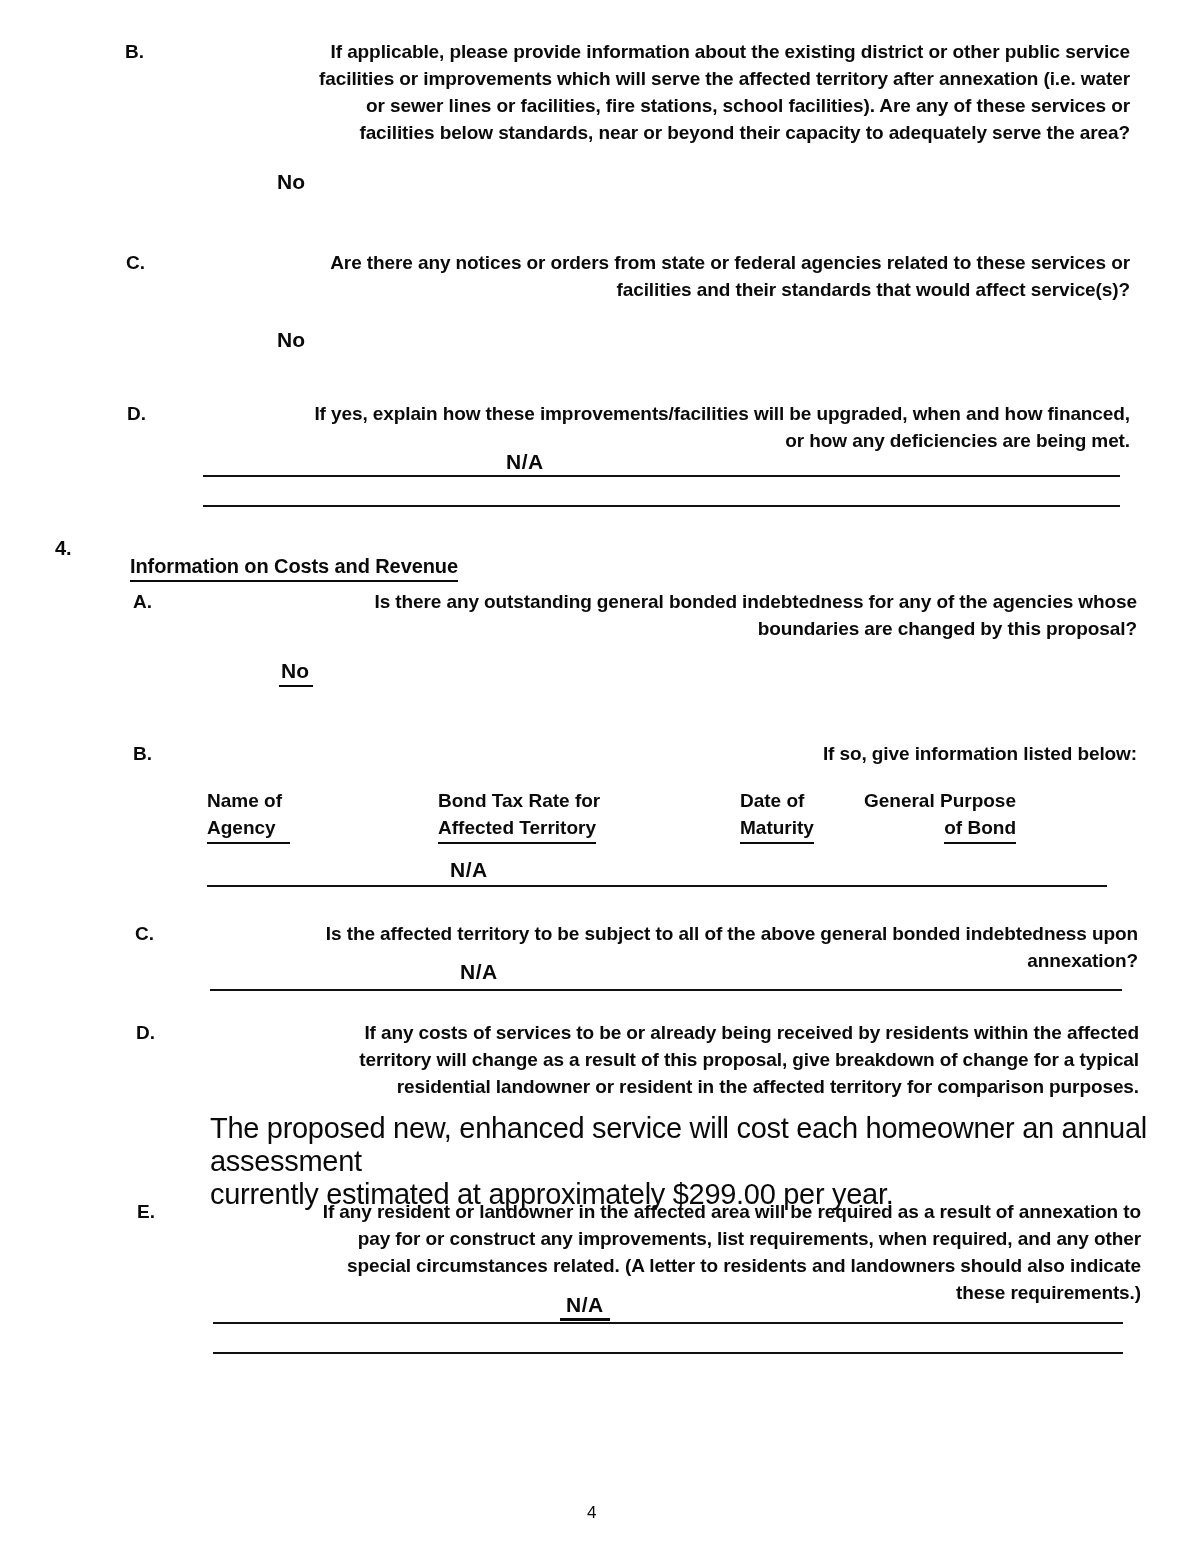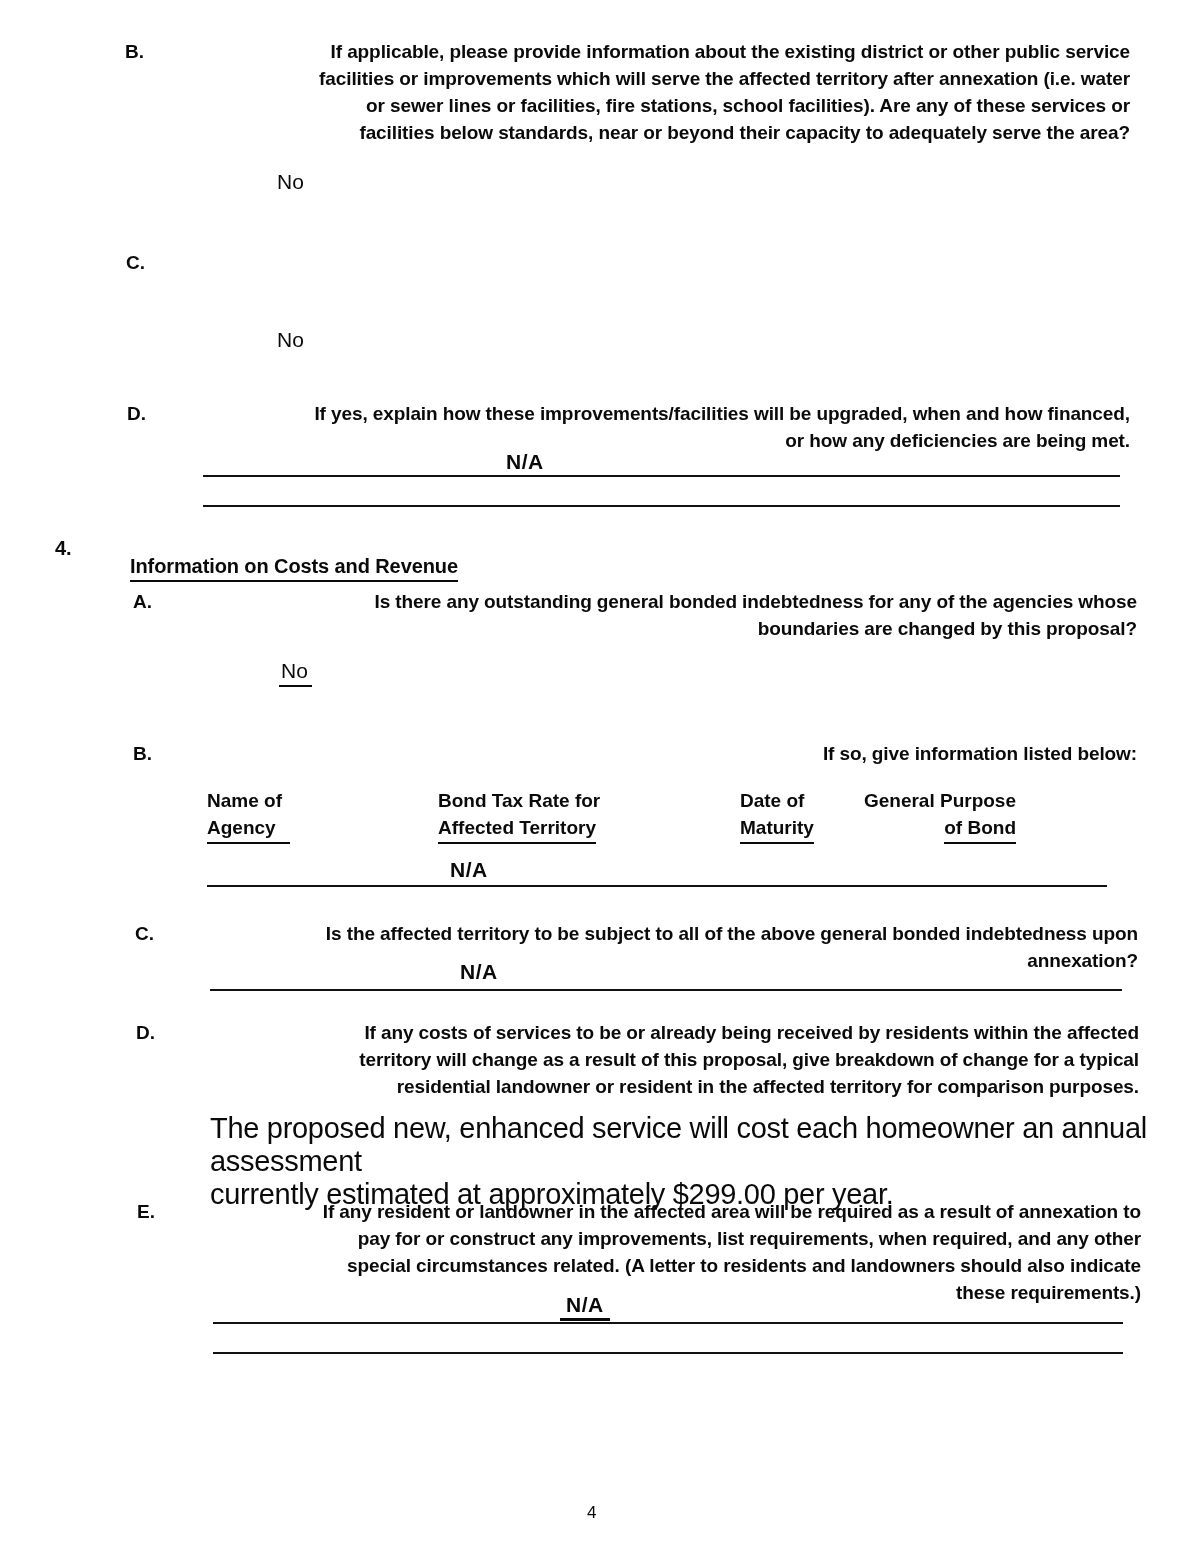--- a/index.html
+++ b/index.html
@@ -21,21 +21,21 @@
   }
   .q-text {
     font-weight: 700;
     font-size: 19px;
     line-height: 27px;
     white-space: pre-line;
     letter-spacing: -0.1px;
     text-align: right;
   }
   .answer-no {
-    font-weight: 400;
+    font-weight: 700;
     font-size: 21px;
     line-height: 24px;
   }
   .answer-no.underlined {
     border-bottom: 2px solid #0a0a0a;
     padding: 0 4px 2px 2px;
   }
   .answer-na {
     font-weight: 700;
     font-size: 21px;
@@ -92,20 +92,22 @@
 <div class="page">
 
   <div class="abs q-letter" style="left:125px; top:38px;">B.</div>
   <div class="abs q-text" style="left:200px; top:38px; width:930px;">If applicable, please provide information about the existing district or other public service
 facilities or improvements which will serve the affected territory after annexation (i.e. water
 or sewer lines or facilities, fire stations, school facilities).  Are any of these services or
 facilities below standards, near or beyond their capacity to adequately serve the area?</div>
   <div class="abs answer-no" style="left:277px; top:170px;">No</div>
 
   <div class="abs q-letter" style="left:126px; top:249px;">C.</div>
+  <div class="abs q-text" style="left:200px; top:249px; width:930px;">Are there any notices or orders from state or federal agencies related to these services or
+facilities and their standards that would affect service(s)?</div>
   <div class="abs answer-no" style="left:277px; top:328px;">No</div>
 
   <div class="abs q-letter" style="left:127px; top:400px;">D.</div>
   <div class="abs q-text" style="left:200px; top:400px; width:930px;">If yes, explain how these improvements/facilities will be upgraded, when and how financed,
 or how any deficiencies are being met.</div>
   <div class="abs answer-na" style="left:506px; top:450px;">N/A</div>
   <div class="abs rule" style="left:203px; top:475px; width:917px;"></div>
   <div class="abs rule" style="left:203px; top:505px; width:917px;"></div>
 
   <div class="abs section-number" style="left:55px; top:537px;">4.</div>

